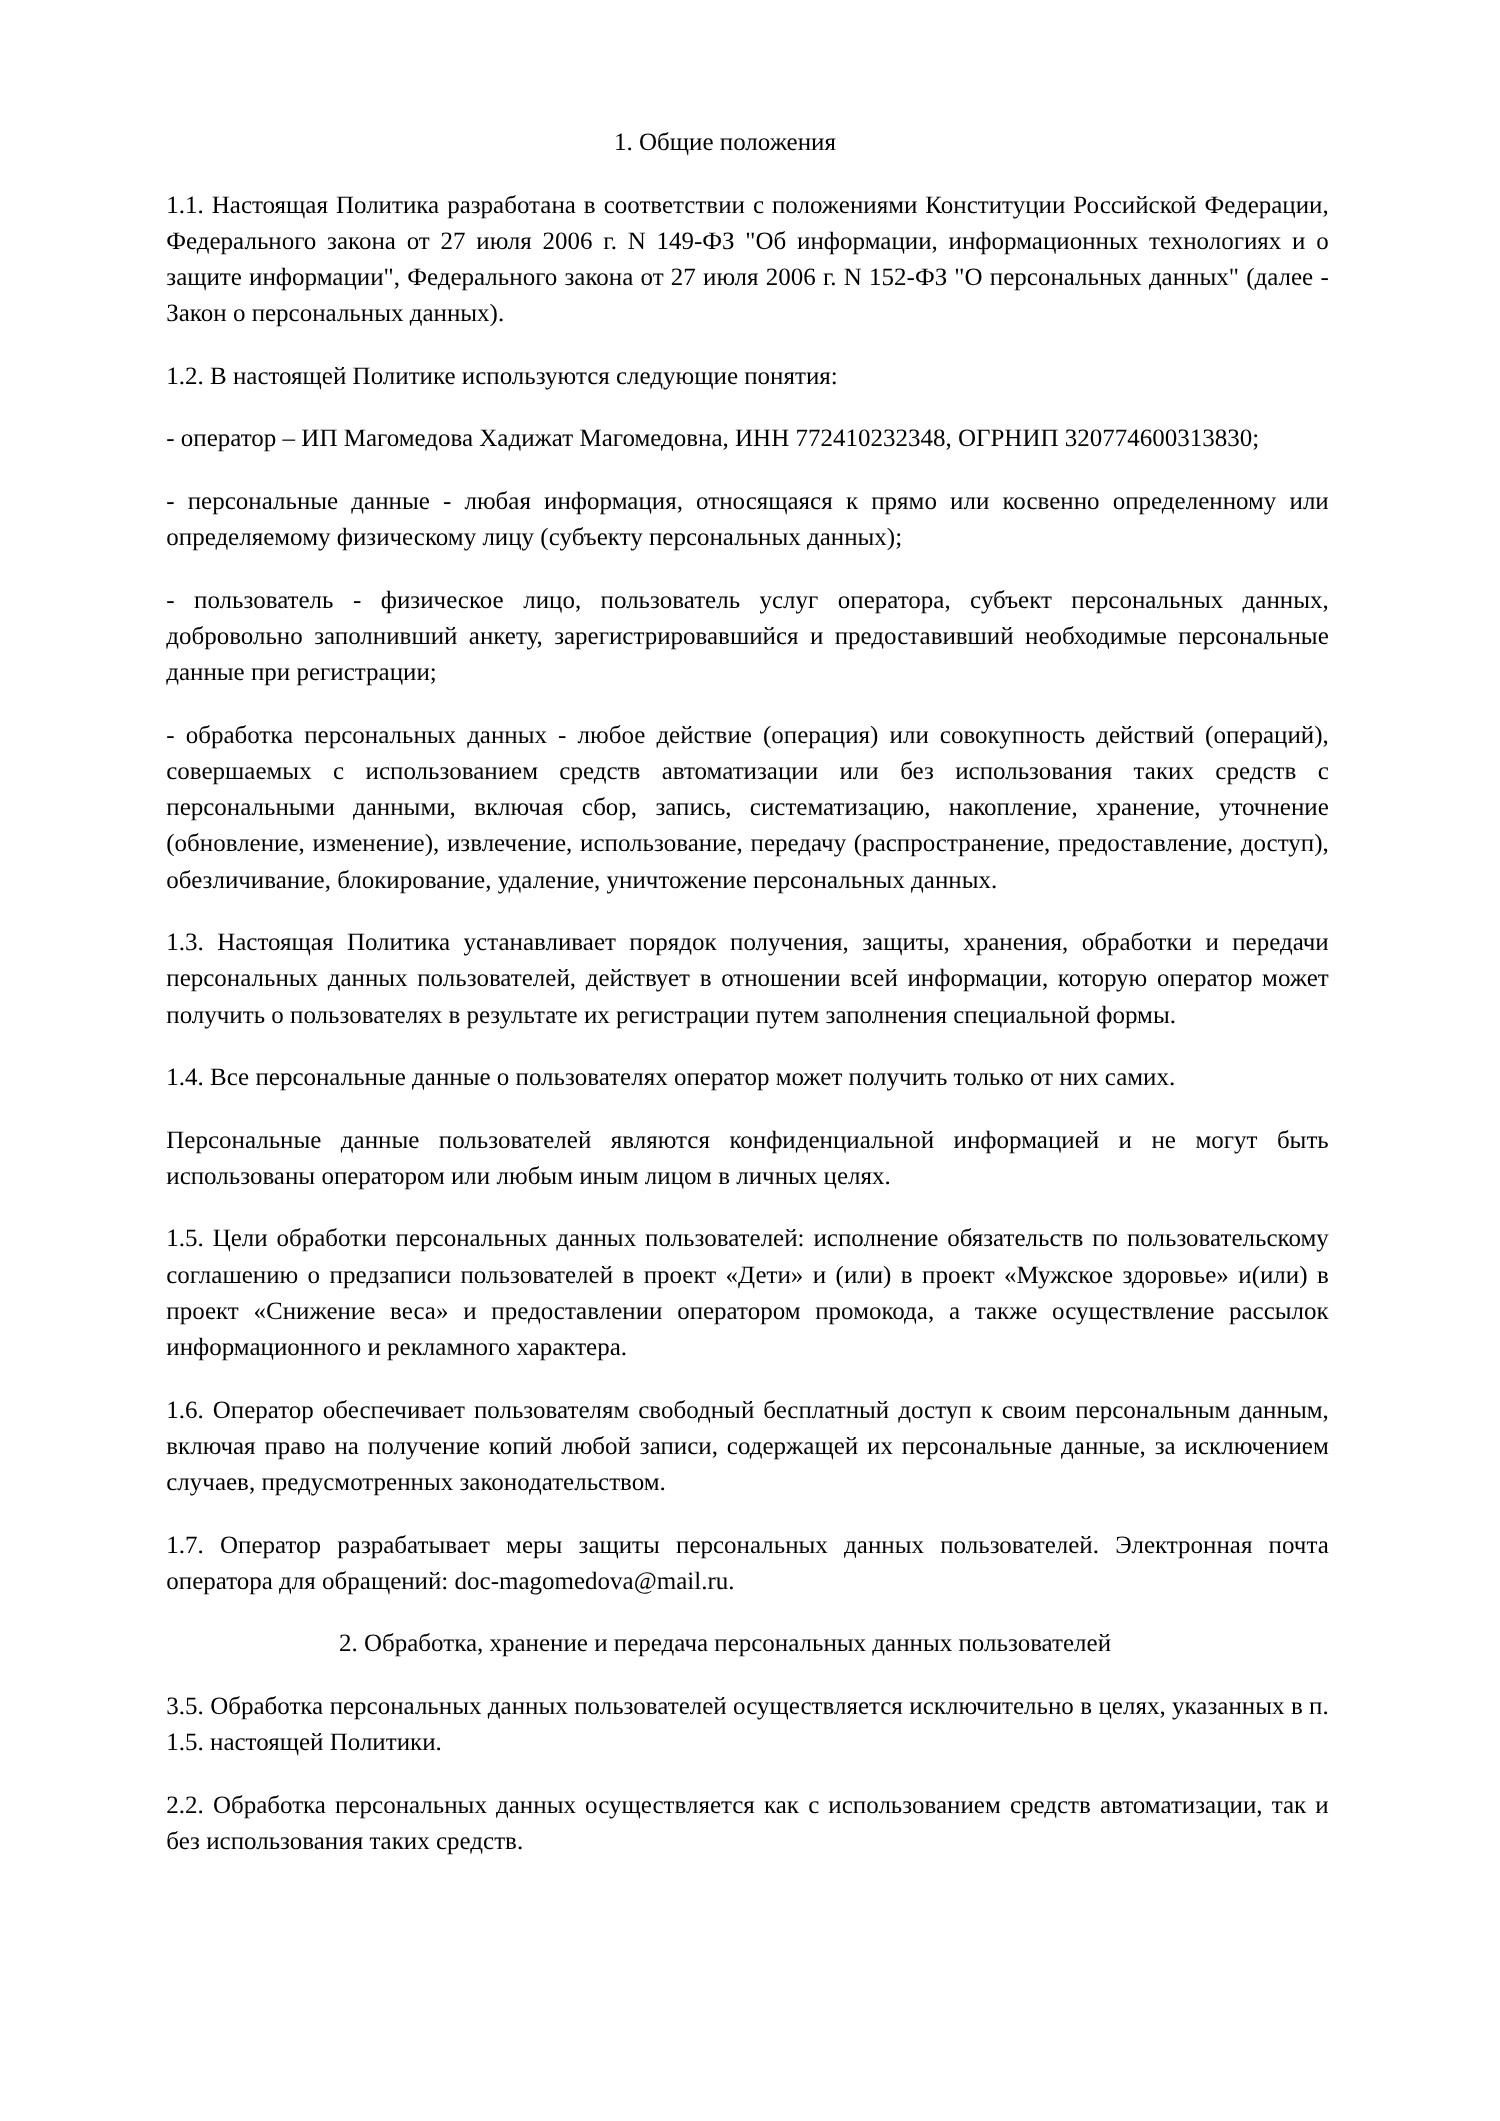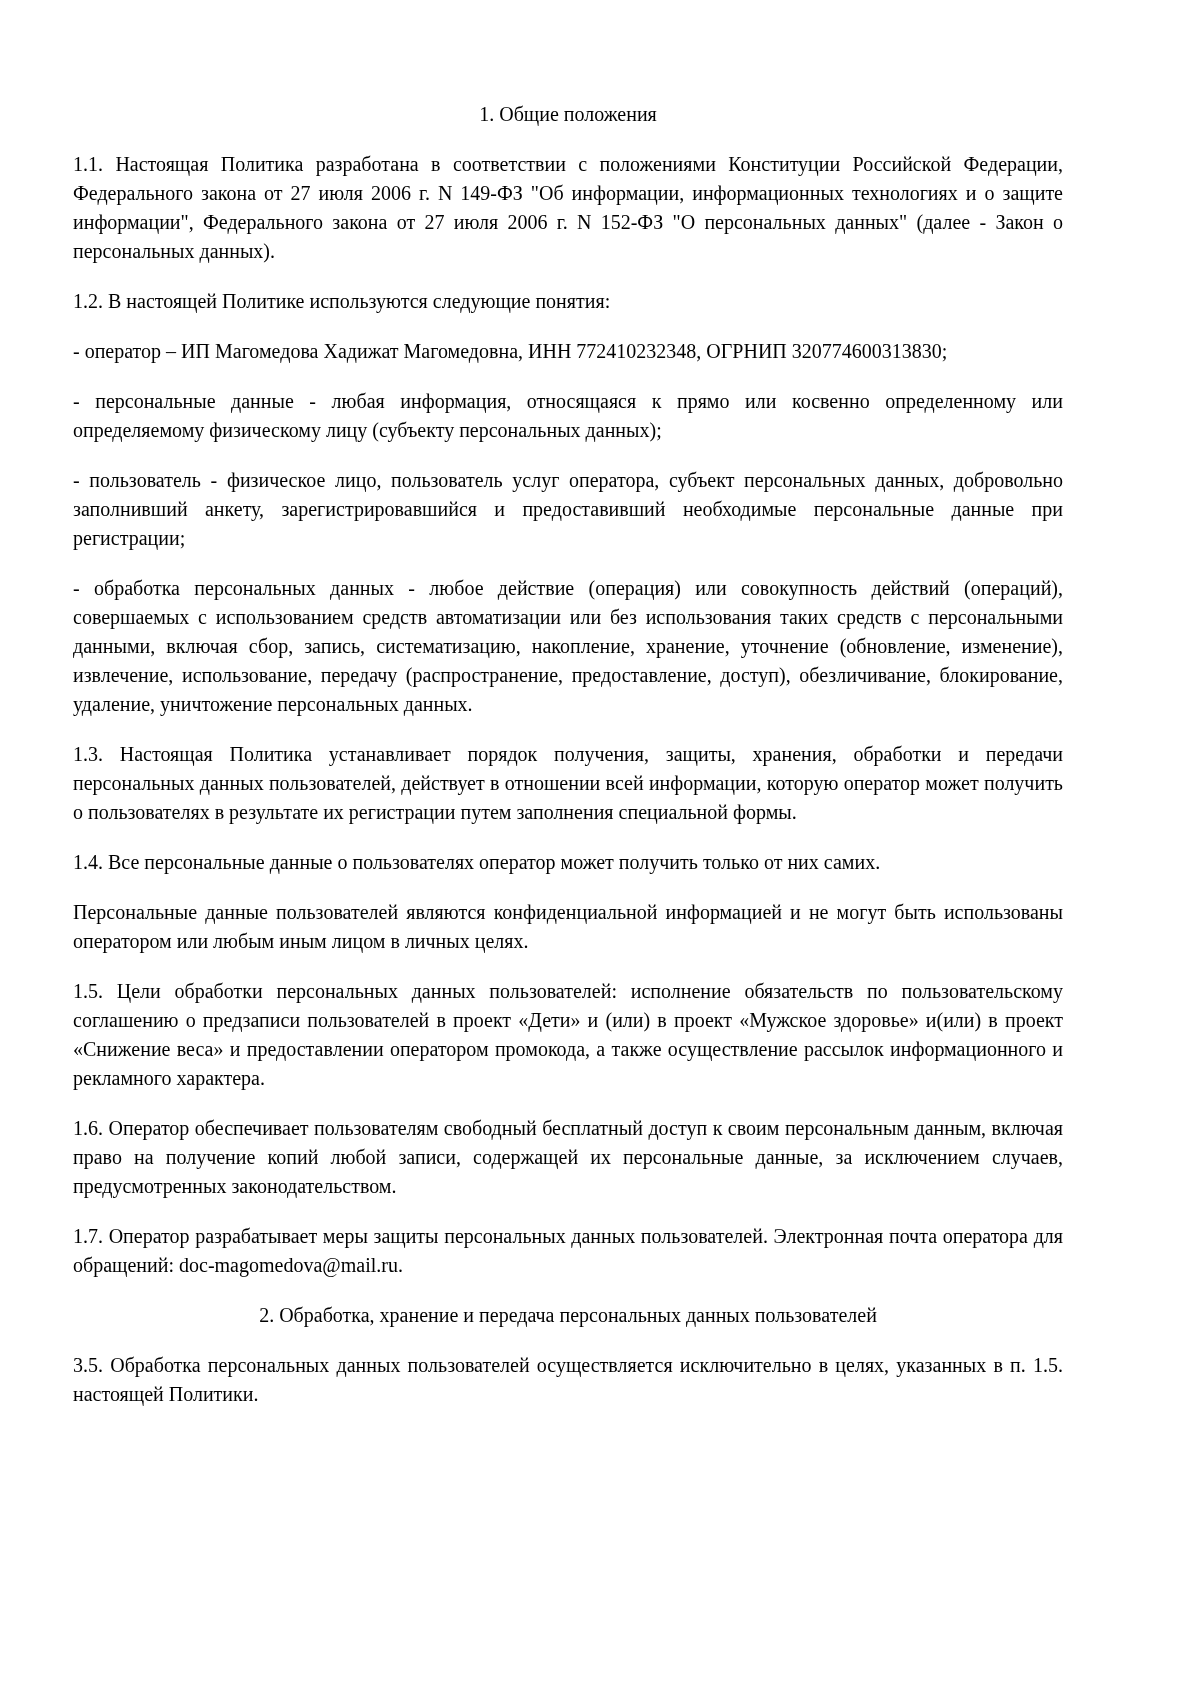--- a/index.html
+++ b/index.html
@@ -10,29 +10,30 @@
   }
   body {
     width: 1200px;
     height: 1697px;
     font-family: "Liberation Serif", "DejaVu Serif", serif;
     overflow: hidden;
   }
   .doc {
     box-sizing: border-box;
     width: 1200px;
-    padding: 100px 137px 0 73px;
+    padding: 100px 137px 0 97px;
   }
   .doc p, .doc h2 {
     font-size: 20px;
     line-height: 29px;
     margin: 0 0 21px 0;
   }
   .doc p {
     text-align: justify;
+    margin-left: 36px;
   }
   .doc h2 {
     font-weight: normal;
     text-align: center;
   }
   .term {
     font-weight: normal;
   }
 </style>
 </head>
@@ -63,14 +64,15 @@
   <p>1.5. Цели обработки персональных данных пользователей: исполнение обязательств по пользовательскому соглашению о предзаписи пользователей в проект «Дети» и (или) в проект «Мужское здоровье» и(или) в проект «Снижение веса» и предоставлении оператором промокода, а также осуществление рассылок информационного и рекламного характера.</p>
 
   <p>1.6. Оператор обеспечивает пользователям свободный бесплатный доступ к своим персональным данным, включая право на получение копий любой записи, содержащей их персональные данные, за исключением случаев, предусмотренных законодательством.</p>
 
   <p><span>1.7. Оператор разрабатывает меры защиты персональных данных пользователей. Электронная почта оператора для обращений: </span><span>doc-magomedova@mail.ru</span><span>.</span></p>
 
   <h2>2. Обработка, хранение и передача персональных данных пользователей</h2>
 
   <p>3.5. Обработка персональных данных пользователей осуществляется исключительно в целях, указанных в п. 1.5. настоящей Политики.</p>
 
+  <p>2.2. Обработка персональных данных осуществляется как с использованием средств автоматизации, так и без использования таких средств.</p>
 
 </div>
 
 </body></html>

